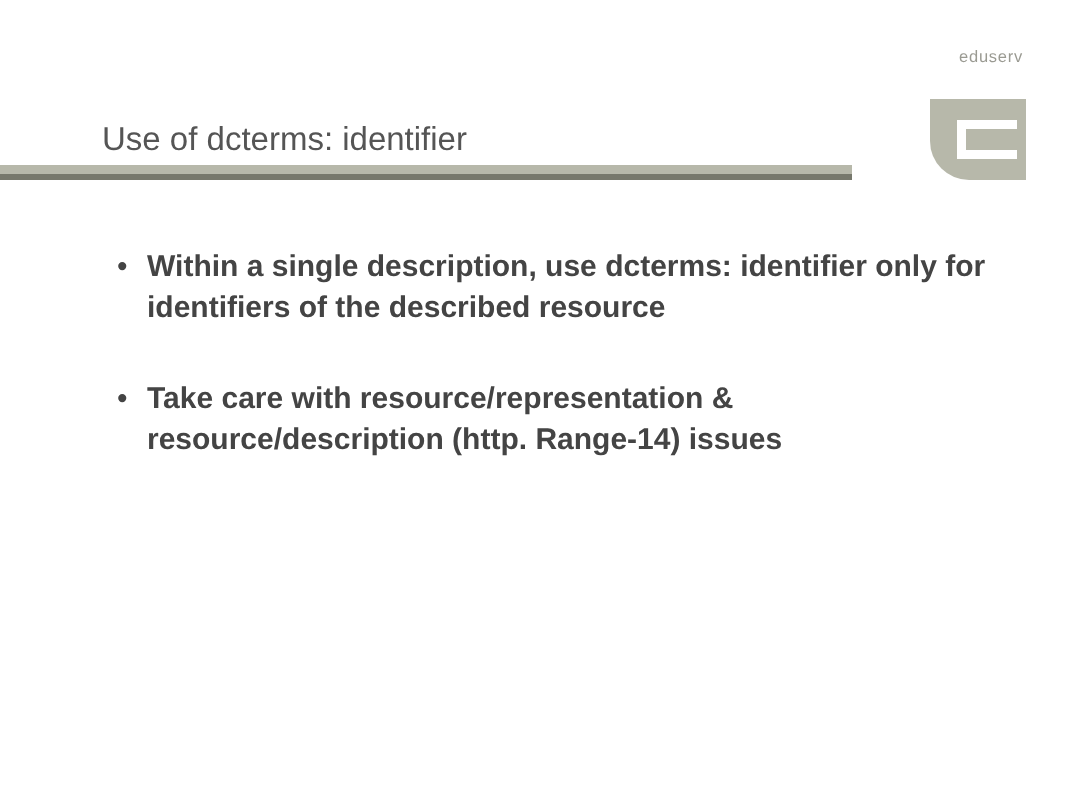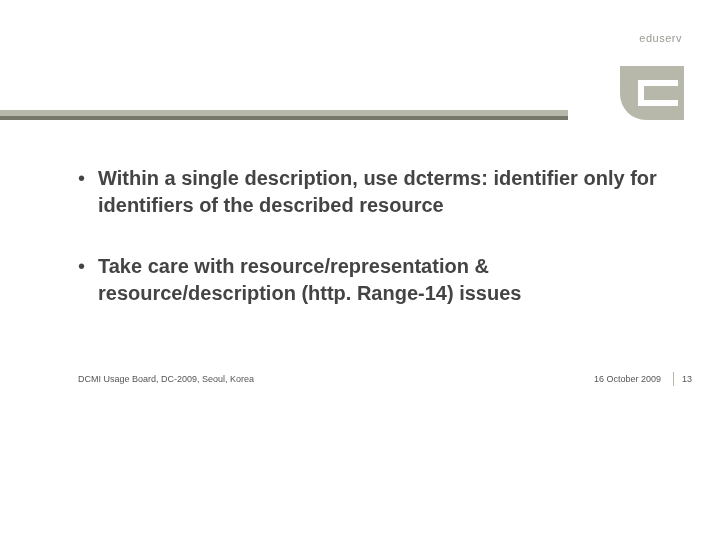--- a/index.html
+++ b/index.html
@@ -26,34 +26,29 @@
 
 <div class="slide">
 
   <div class="brand-label">eduserv</div>
 
   <div class="logo">
     <div class="logo-inner"></div>
     <div class="logo-cut"></div>
   </div>
 
+  <div class="title">Use of dcterms: identifier</div>
   <div class="header-bar1"></div>
   <div class="header-bar2"></div>
 
   <div class="content">
     <div class="bullet">
       <span class="dot">•</span>
       <span class="txt">Within a single description, use dcterms: identifier only for identifiers of the described resource</span>
     </div>
     <div class="bullet">
       <span class="dot">•</span>
       <span class="txt">Take care with resource/representation &amp; resource/description (http. Range-14) issues</span>
     </div>
   </div>
 
-  <div class="footer">
-    <span class="footer-left">DCMI Usage Board, DC-2009, Seoul, Korea</span>
-    <span class="footer-date">16 October 2009</span>
-    <span class="footer-sep"></span>
-    <span>13</span>
-  </div>
 
 </div>
 
 </body></html>

